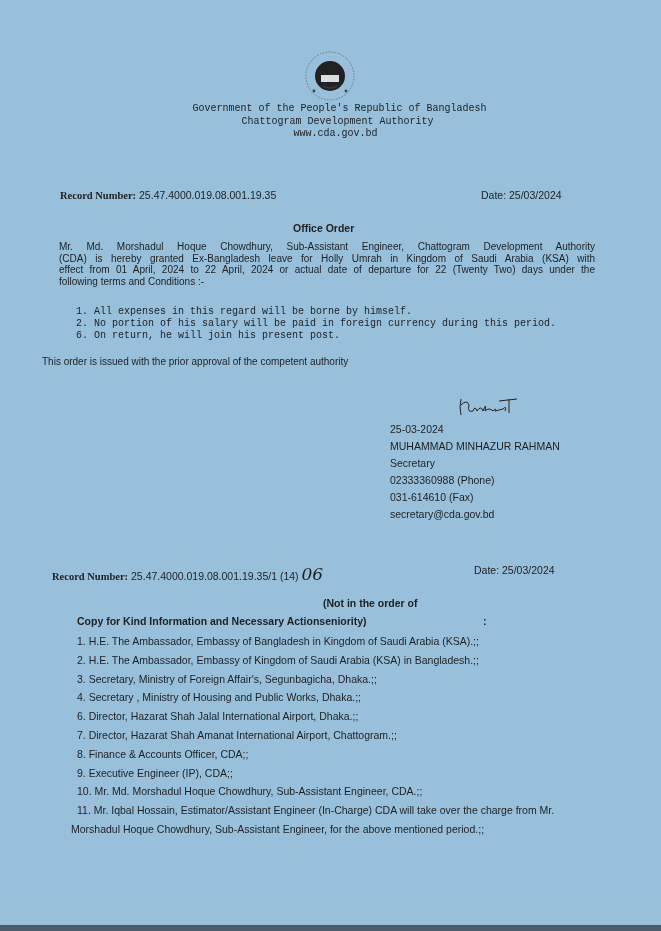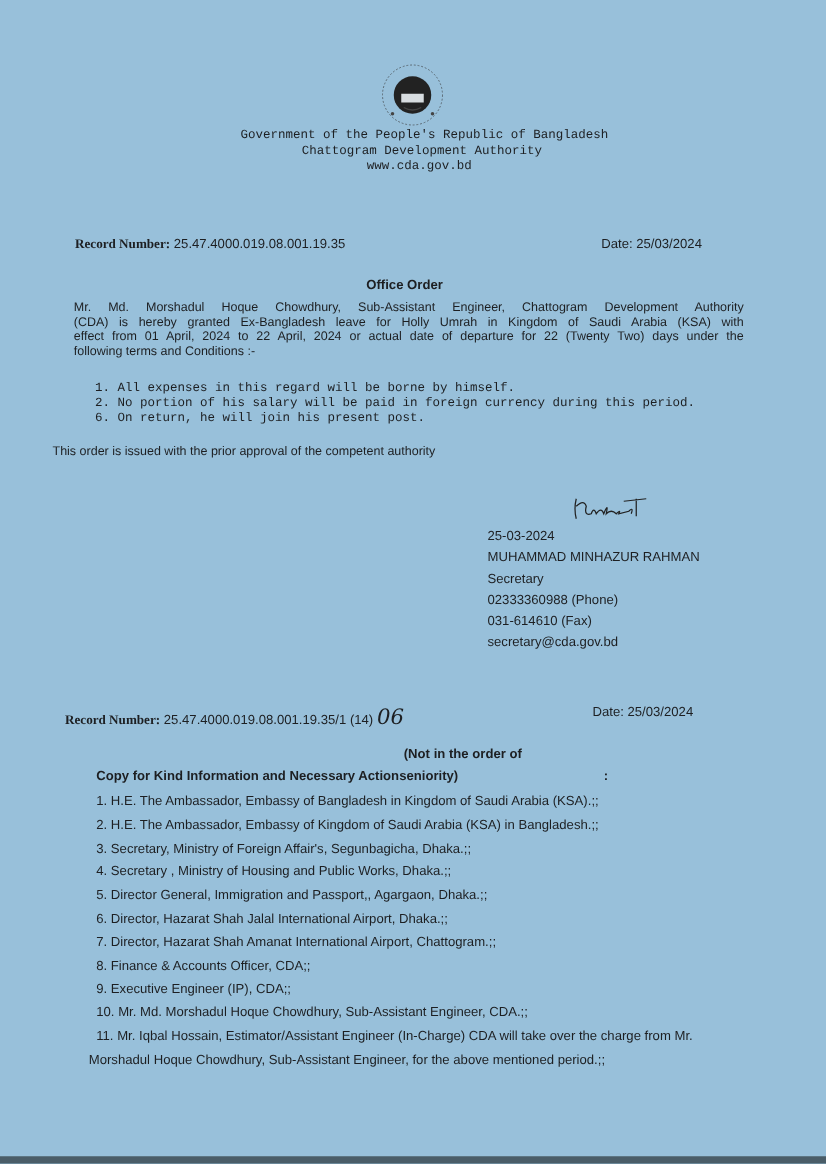--- a/index.html
+++ b/index.html
@@ -105,21 +105,20 @@
 
   <div class="abs title" style="left:323px; top:597px;">(Not in the order of</div>
   <div class="abs title" style="left:61px; top:615px;margin-left:16px;">Copy for Kind Information and Necessary Actionseniority)</div>
   <div class="abs title" style="left:483px; top:615px;">:</div>
 
   <div class="copy-list">
     <div>1. H.E. The Ambassador, Embassy of Bangladesh in Kingdom of Saudi Arabia (KSA).;;</div>
     <div>2. H.E. The Ambassador, Embassy of Kingdom of Saudi Arabia (KSA) in Bangladesh.;;</div>
     <div>3. Secretary, Ministry of Foreign Affair's, Segunbagicha, Dhaka.;;</div>
     <div>4. Secretary , Ministry of Housing and Public Works, Dhaka.;;</div>
-    <div>5. Director General, Immigration and Passport,, Agargaon, Dhaka.;;</div>
     <div>6. Director, Hazarat Shah Jalal International Airport, Dhaka.;;</div>
     <div>7. Director, Hazarat Shah Amanat International Airport, Chattogram.;;</div>
     <div>8. Finance &amp; Accounts Officer, CDA;;</div>
     <div>9. Executive Engineer (IP), CDA;;</div>
     <div>10. Mr. Md. Morshadul Hoque Chowdhury, Sub-Assistant Engineer, CDA.;;</div>
     <div>11. Mr. Iqbal Hossain, Estimator/Assistant Engineer (In-Charge) CDA will take over the charge from Mr.</div>
     <div class="cont">Morshadul Hoque Chowdhury, Sub-Assistant Engineer, for the above mentioned period.;;</div>
   </div>
 </div>
 

